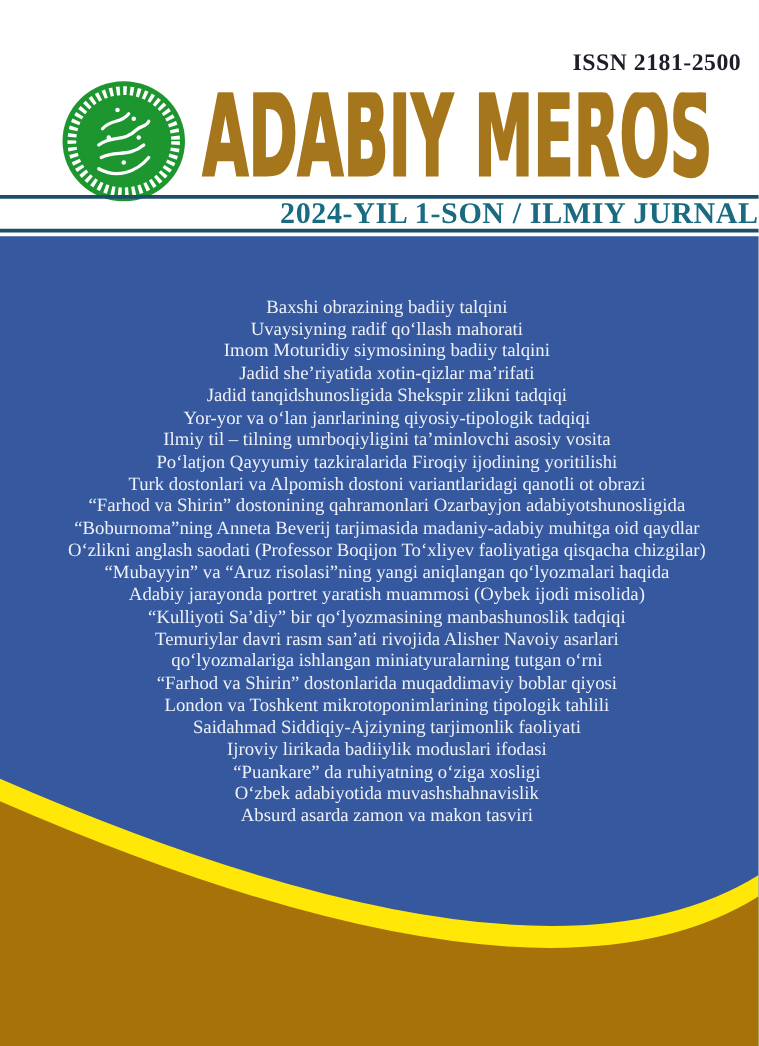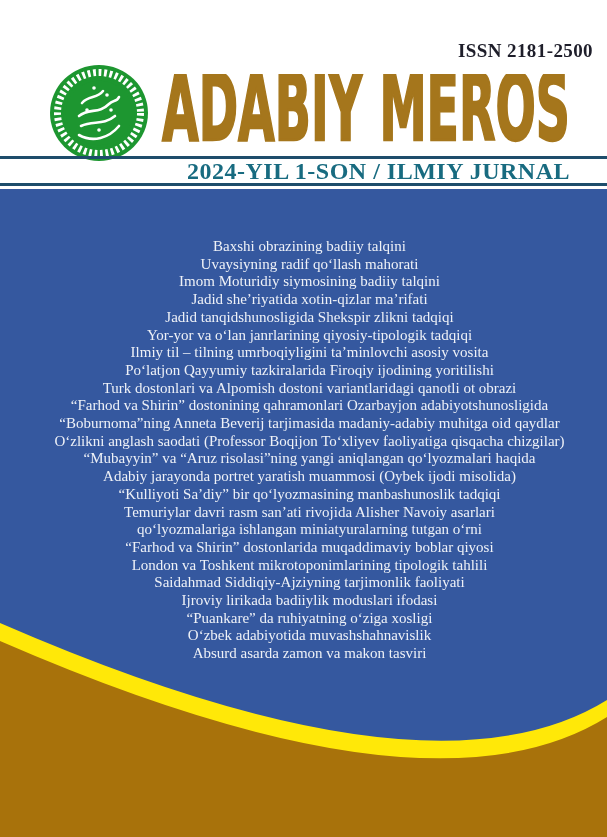--- a/index.html
+++ b/index.html
@@ -12,21 +12,21 @@
     font-family:"Liberation Serif", serif;font-weight:bold;
     font-size:19px;letter-spacing:.4px;color:#1e1e2a;
   }
   .seal{position:absolute;left:49px;top:64px;width:100px;height:98px;}
   .title-wrap{position:absolute;left:160px;top:74px;width:414px;height:72px;}
   .rule{position:absolute;left:0;width:607px;height:3px;background:#1e4d6b;}
   .rule-top{top:156px;}
   .rule-bottom{top:183px;}
   .subtitle{
     position:absolute;top:159px;left:150px;width:457px;height:20px;
-    text-align:center;font-family:"Liberation Serif", serif;font-weight:bold;
+    text-align:right;font-family:"Liberation Serif", serif;font-weight:bold;
     font-size:24px;letter-spacing:.5px;color:#186b80;line-height:24px;
   }
   .blue-panel{
     position:absolute;left:0;top:189px;width:607px;bottom:0;
     background:#35589f;
   }
   .curves{position:absolute;left:0;bottom:0;width:607px;height:237px;display:block;}
   .article-list{
     position:absolute;left:8px;right:8px;top:218px;
     text-align:center;color:#eef1f7;

